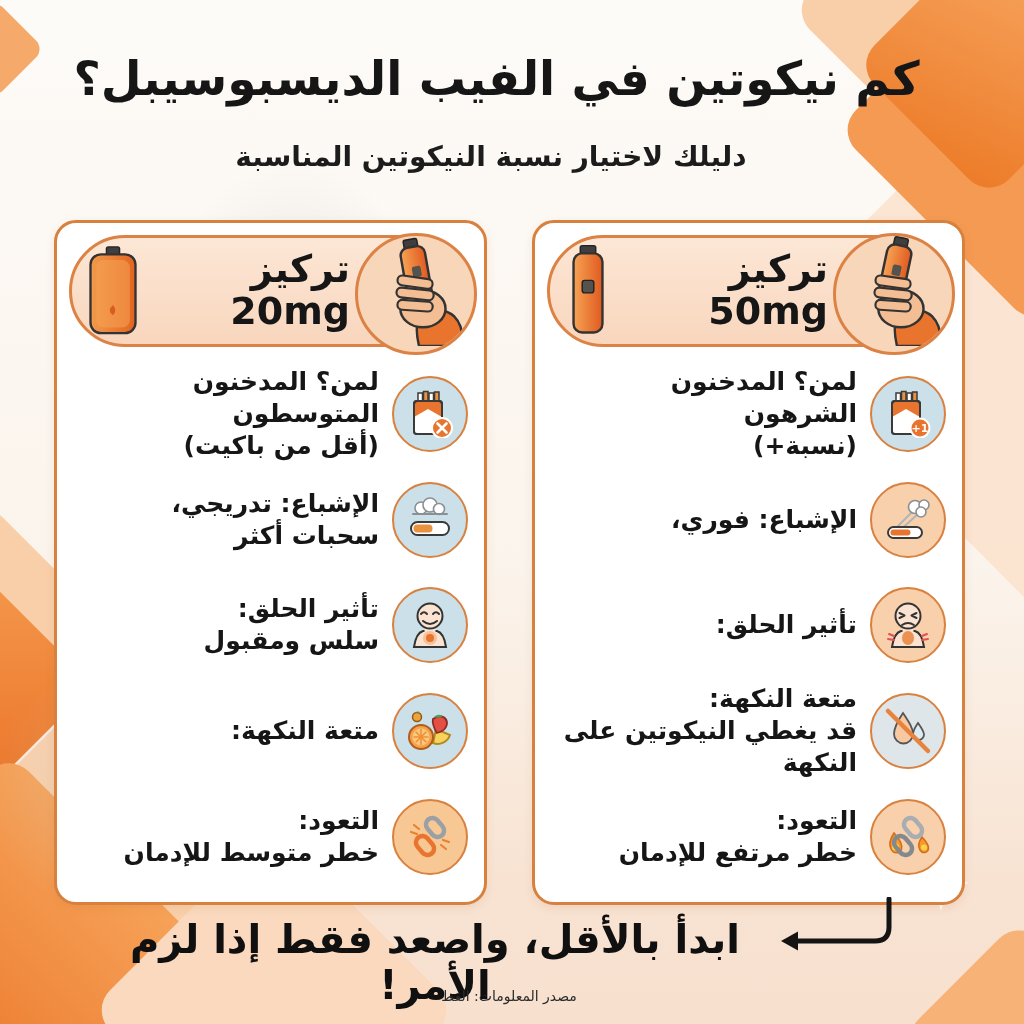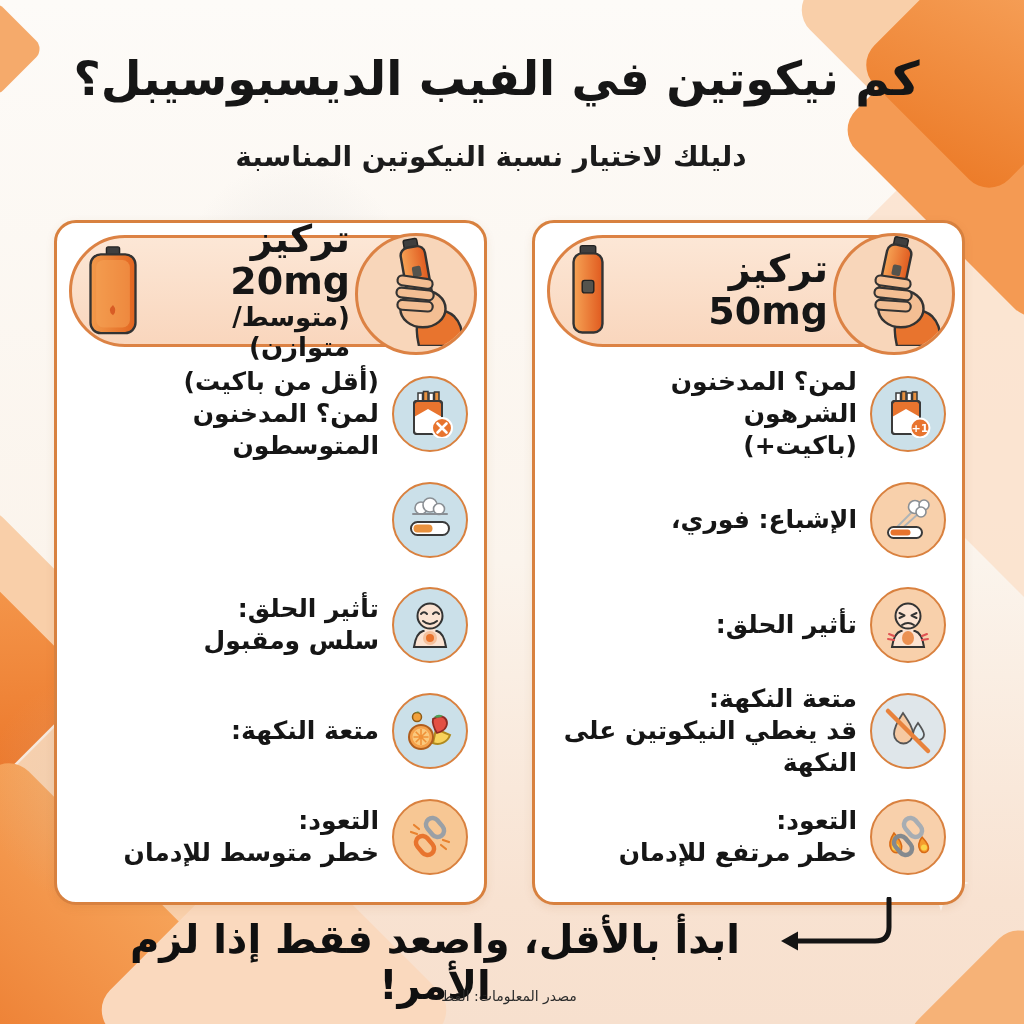--- a/index.html
+++ b/index.html
@@ -142,21 +142,21 @@
               </g>
               <rect x="8" y="11" width="28" height="33" rx="3" fill="#E8742E" stroke="#3a3a3a" stroke-width="2"></rect>
               <path d="M8 27 L22 19 L36 27 L36 41 Q36 44 33 44 L11 44 Q8 44 8 41 Z" fill="#fff"></path>
               <rect x="8" y="11" width="28" height="33" rx="3" fill="none" stroke="#3a3a3a" stroke-width="2"></rect>
               <circle cx="36" cy="38" r="9.5" fill="#E8742E" stroke="#fff" stroke-width="2"></circle>
               <text x="36" y="42" text-anchor="middle" font-size="11" font-weight="bold" fill="#fff">1+</text>
             </svg>
           </div>
           <div class="row-text">
             <div>لمن؟ المدخنون الشرهون</div>
-            <div>(باكيت+)</div>
+            <div>(نسبة+)</div>
           </div>
         </div>
         <div class="row">
           <div class="icon-circle bg-peach">
             <svg viewBox="0 0 48 48" width="48" height="48">
               <path d="M12 32 L30 14 M14 36 L34 18" stroke="#aeb4b8" stroke-width="1.8"></path>
               <g fill="#fff" stroke="#8a8f94" stroke-width="1.6">
                 <circle cx="31" cy="11" r="6.5"></circle>
                   <circle cx="40" cy="9" r="5"></circle>
                   <circle cx="37" cy="16" r="5"></circle>
@@ -229,21 +229,20 @@
                 </linearGradient>
               </defs>
             <rect x="25" y="2" width="14" height="9" rx="2" fill="#3f3f3f" stroke="#222" stroke-width="1.5"></rect>
             <rect x="8" y="10" width="48" height="84" rx="11" fill="url(#boxg)" stroke="#333" stroke-width="2.5"></rect>
             <rect x="14" y="16" width="36" height="72" rx="8" fill="#F6A355" opacity="0.55"></rect>
             <path d="M32 64 q5 6 0 11 q-7 -5 0 -11" fill="#D85C25"></path>
           </svg>
         </div>
         <div class="pill-text">
           <div class="pill-title">تركيز 20mg</div>
-          <div class="pill-sub">(متوسط/متوازن)</div>
         </div>
         <div class="hand-circle">
           <svg viewBox="0 0 112 112" width="110" height="110">
             <defs>
                 <linearGradient id="hvg2" x1="0" y1="0" x2="1" y2="0">
               <stop offset="0" stop-color="#F6A355"></stop>
                   <stop offset="1" stop-color="#E05A1F"></stop>
                 </linearGradient>
               </defs>
             <g transform="rotate(-10 58 40)">
@@ -272,38 +271,40 @@
                 <rect x="28.5" y="2" width="4.5" height="10" fill="#E8913E"></rect>
               </g>
               <rect x="8" y="11" width="28" height="33" rx="3" fill="#E8742E" stroke="#3a3a3a" stroke-width="2"></rect>
               <path d="M8 27 L22 19 L36 27 L36 41 Q36 44 33 44 L11 44 Q8 44 8 41 Z" fill="#fff"></path>
               <rect x="8" y="11" width="28" height="33" rx="3" fill="none" stroke="#3a3a3a" stroke-width="2"></rect>
               <circle cx="36" cy="38" r="10" fill="#E8742E" stroke="#fff" stroke-width="2"></circle>
               <path d="M31.5 33.5 l9 9 M40.5 33.5 l-9 9" stroke="#fff" stroke-width="2.6" stroke-linecap="round"></path>
             </svg>
           </div>
           <div class="row-text">
+            <div>لمن؟ المدخنون المتوسطون</div>
             <div>(أقل من باكيت)</div>
-            <div>لمن؟ المدخنون المتوسطون</div>
           </div>
         </div>
         <div class="row">
           <div class="icon-circle bg-blue">
             <svg viewBox="0 0 48 48" width="48" height="48">
               <g fill="#fff" stroke="#8a8f94" stroke-width="1.6">
                 <circle cx="15" cy="12" r="6"></circle>
                   <circle cx="24" cy="9" r="7"></circle>
                   <circle cx="33" cy="13" r="5.5"></circle>
               </g>
               <path d="M7 18 H41" stroke="#8a8f94" stroke-width="2" stroke-linecap="round"></path>
               <rect x="5" y="26" width="38" height="13" rx="6.5" fill="#fff" stroke="#3a3a3a" stroke-width="2"></rect>
               <rect x="7.5" y="28.5" width="19" height="8" rx="4" fill="#E8913E"></rect>
             </svg>
           </div>
           <div class="row-text">
+            <div>الإشباع: تدريجي،</div>
+            <div>سحبات أكثر</div>
           </div>
         </div>
         <div class="row">
           <div class="icon-circle bg-blue">
             <svg viewBox="0 0 48 48" width="48" height="48">
               <path d="M8 46 Q10 32 17 30 L31 30 Q38 32 40 46 Z" fill="#FBE3D2" stroke="#333" stroke-width="2"></path>
               <rect x="18.5" y="23" width="11" height="9" fill="#FBE3D2"></rect>
               <circle cx="24" cy="37" r="7" fill="#E8823C" opacity="0.35"></circle>
               <circle cx="24" cy="37" r="4" fill="#E8742E"></circle>
               <circle cx="24" cy="15" r="12.5" fill="#FBE3D2" stroke="#333" stroke-width="2"></circle>

